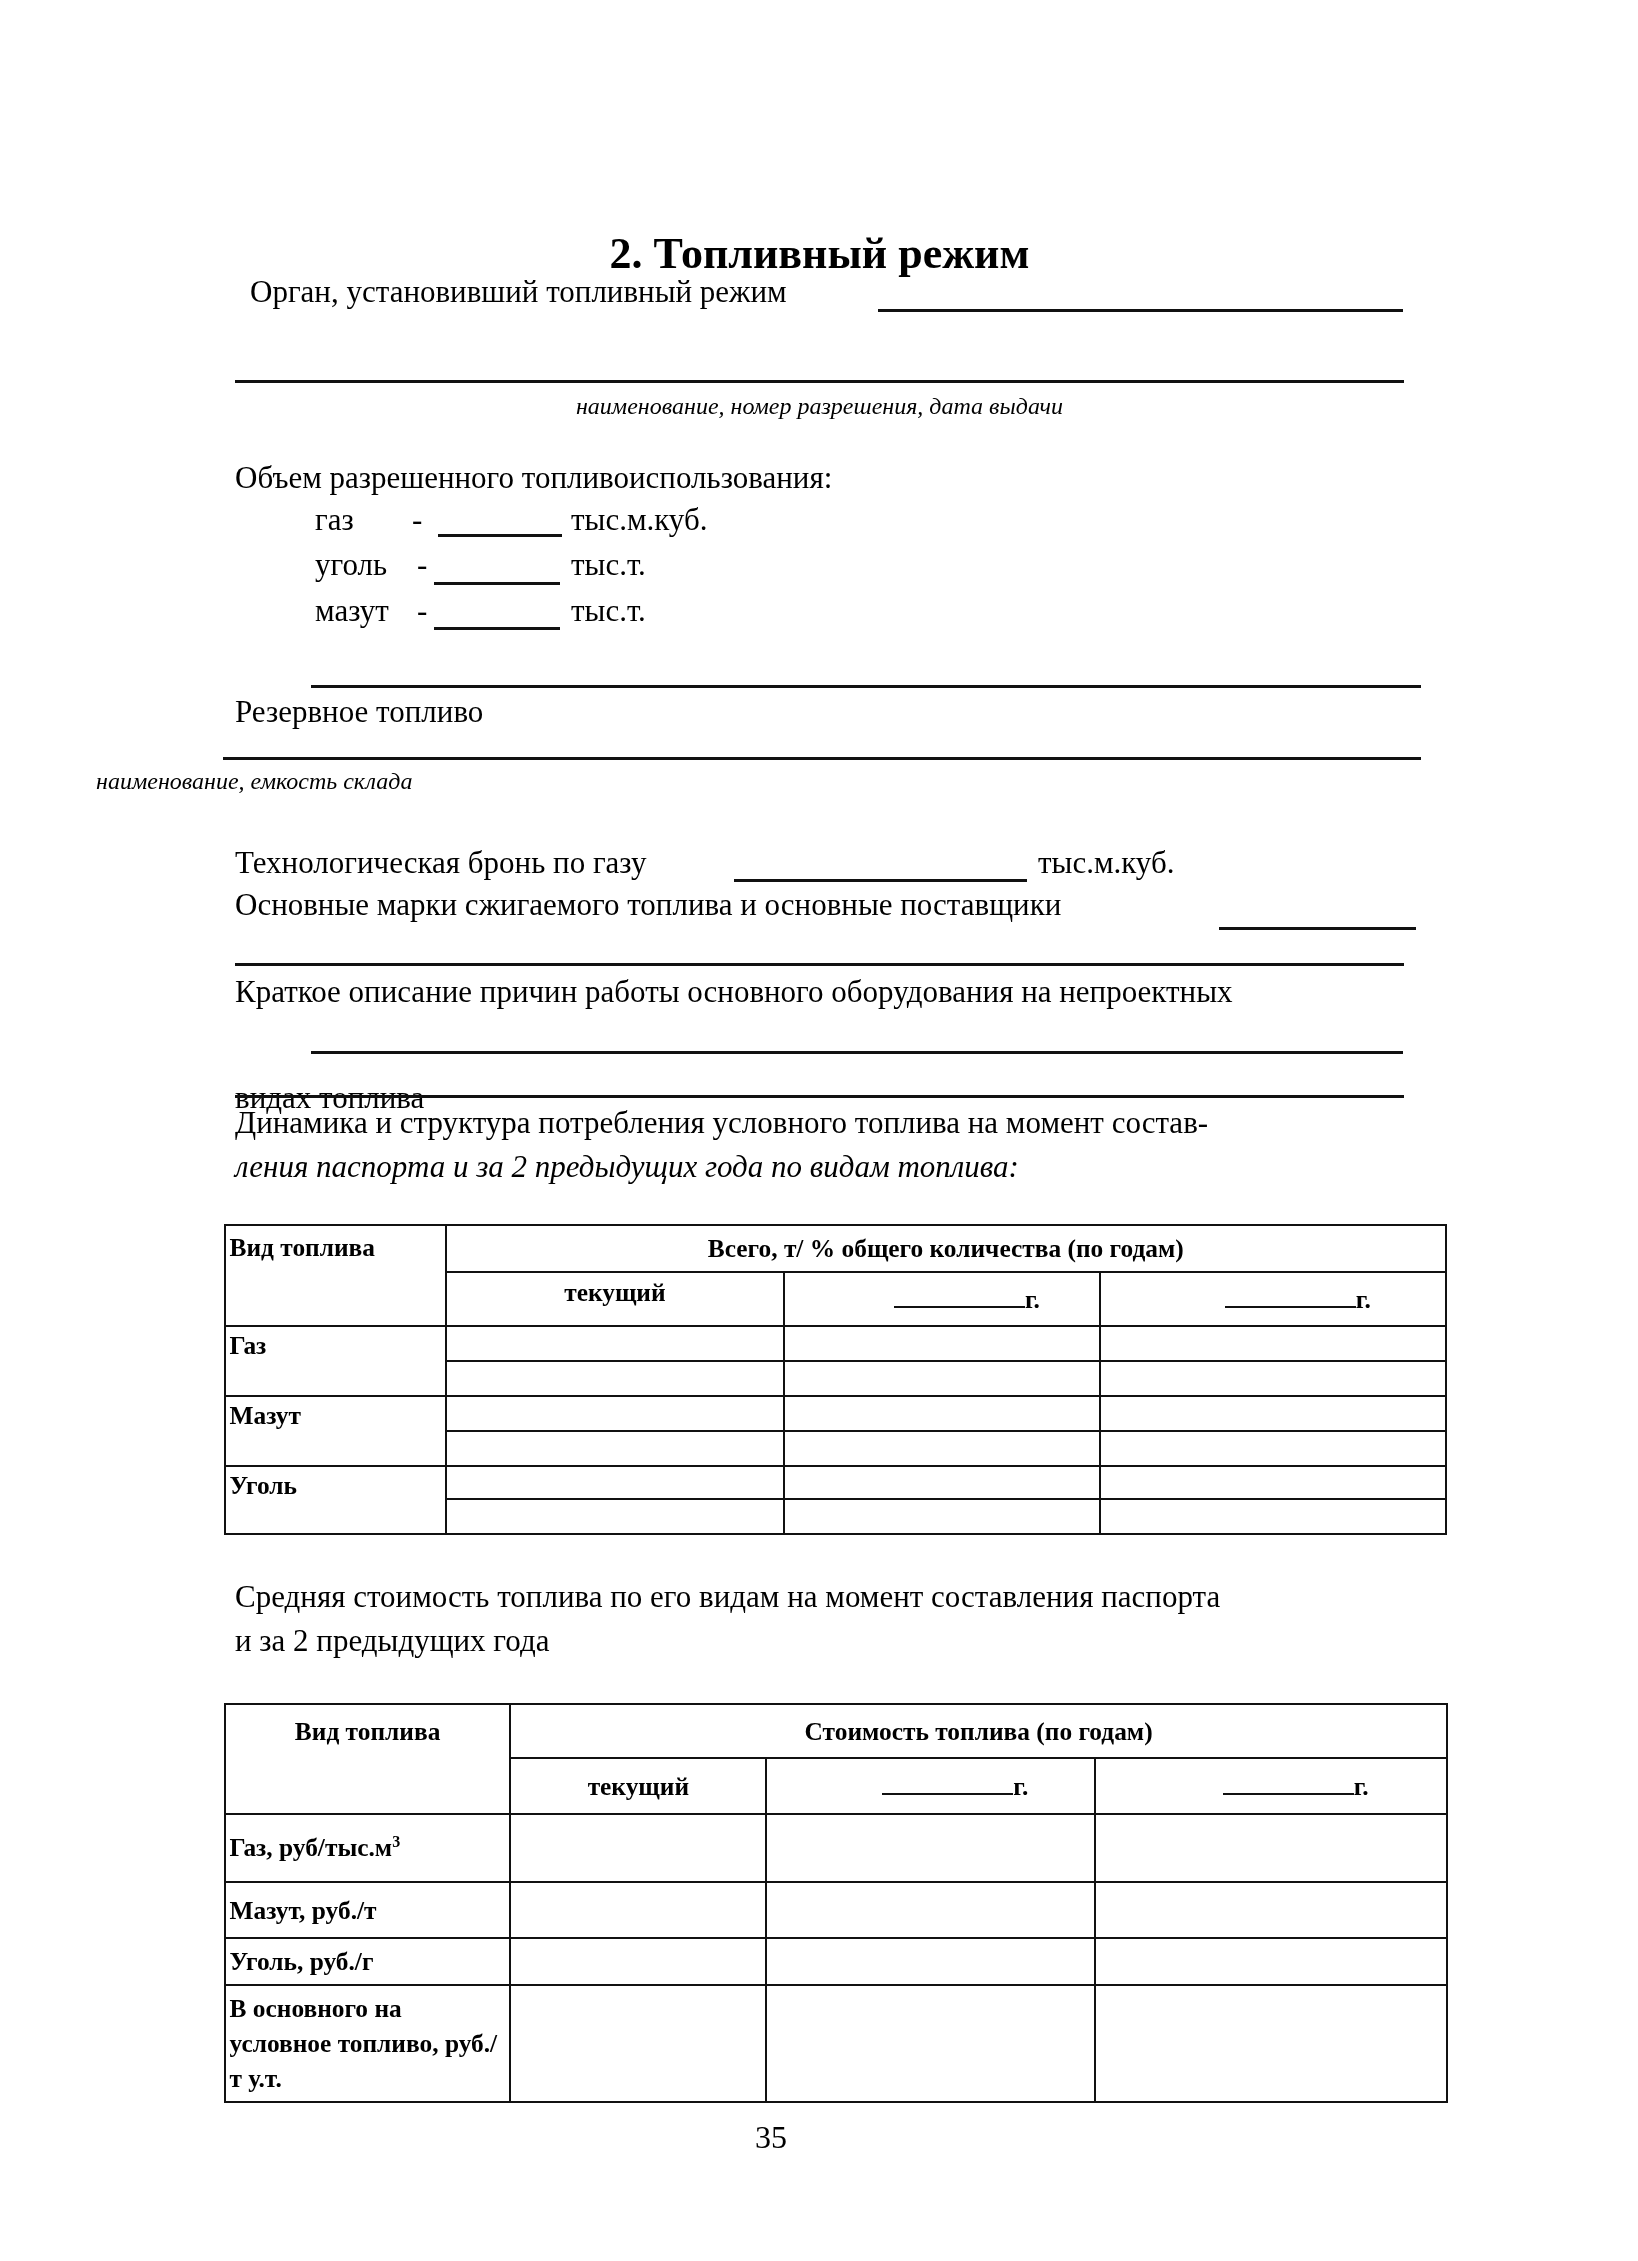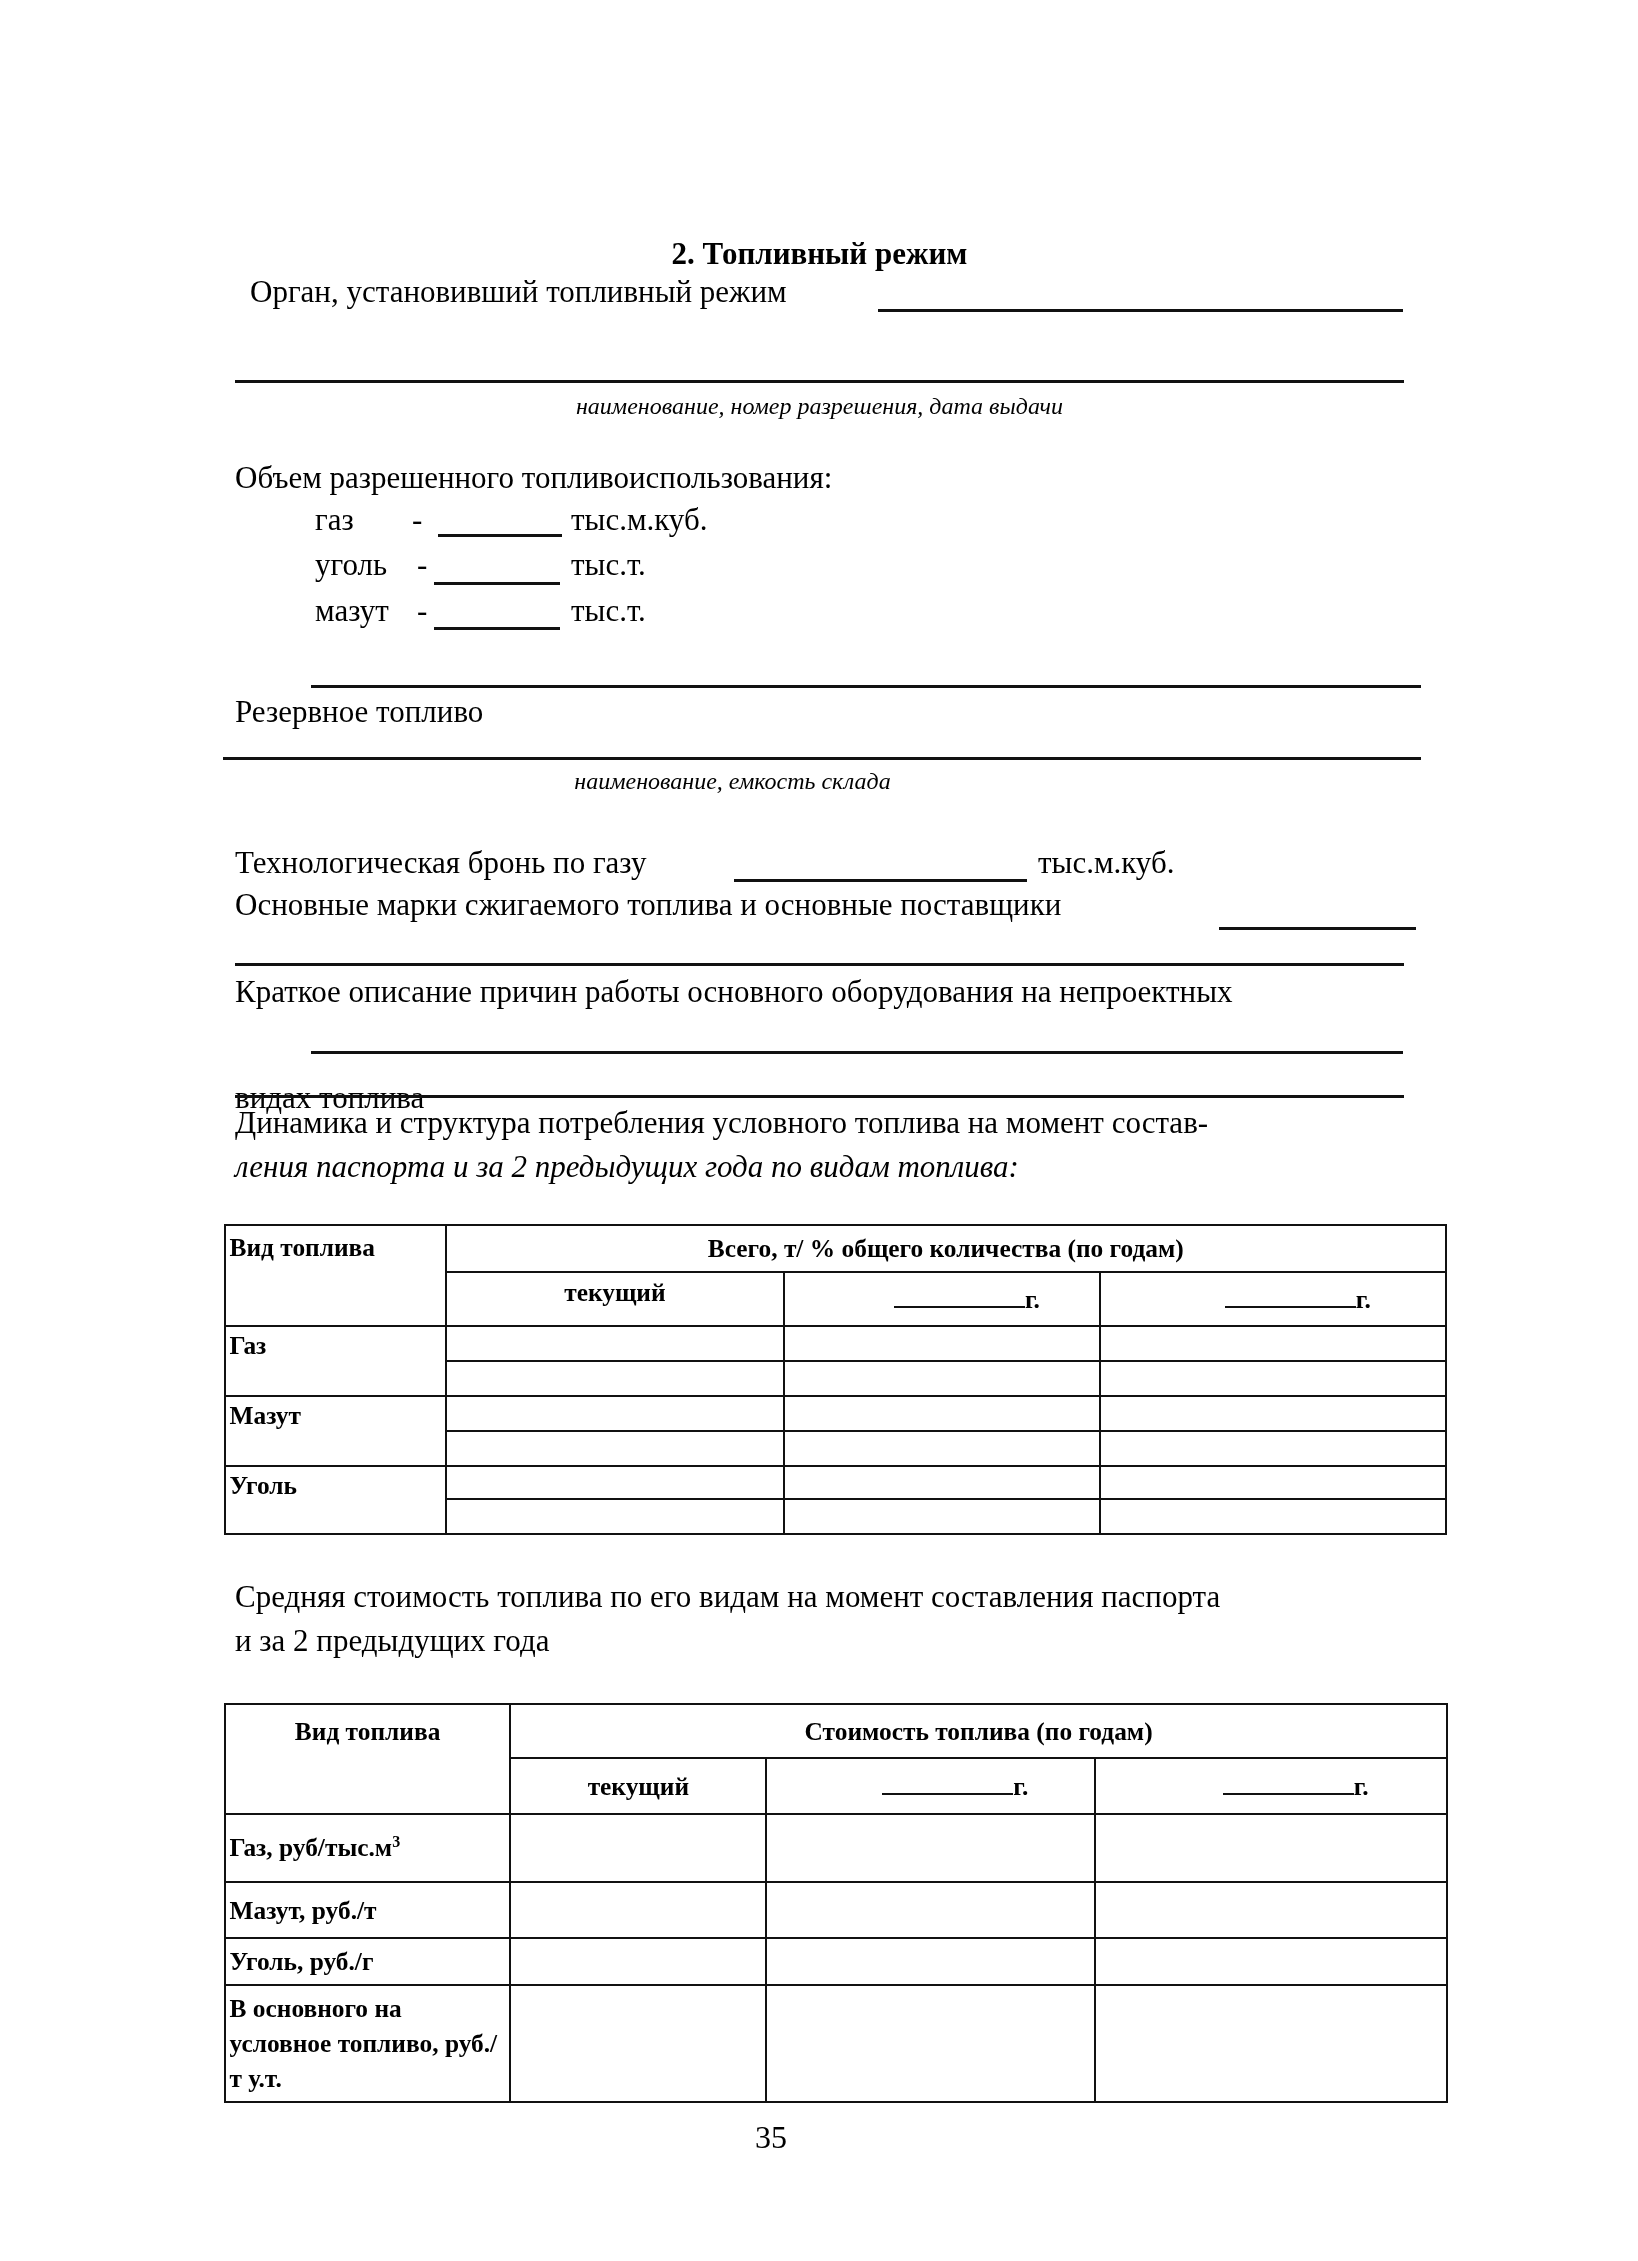--- a/index.html
+++ b/index.html
@@ -1,20 +1,20 @@
 <!DOCTYPE html>
 <html style="font-size:14px"><head>
 <meta charset="utf-8">
 <style>
   html, body { margin: 0; padding: 0; background: #ffffff; }
   body { width: 1639px; height: 2261px; position: relative; overflow: hidden;
          font-family: "Liberation Serif", "DejaVu Serif", serif; color: #000; }
   .abs { position: absolute; white-space: nowrap; }
   .txt { font-size: 31px; line-height: 35px; }
-  .title { font-size: 31px; font-weight: bold; line-height: 37px; }
+  .title { font-size: 44px; font-weight: bold; line-height: 37px; }
   .cap { font-size: 24px; font-style: italic; line-height: 28px; }
   .rule { position: absolute; height: 2.6px; background: #111; }
   table.form { position: absolute; border-collapse: collapse; font-family: "Liberation Serif", serif; }
   table.form td { border: 2.6px solid #111; padding: 0 3.5px; font-size: 25.4px; font-weight: bold; vertical-align: top; }
   table.form td.c { text-align: center; vertical-align: middle; }
   .yr { display:inline-block; border-bottom: 2.6px solid #111; width: 131px; height: 21px; vertical-align: baseline; }
   sup { font-size: 16px; }
   .pageno { font-size: 32px; }
 </style>
 </head>
@@ -40,21 +40,21 @@
 <div class="abs txt" style="left:571px; top:547px;">тыс.т.</div>
 
 <div class="abs txt" style="left:315px; top:593px;">мазут</div>
 <div class="abs txt" style="left:417px; top:593px;">-</div>
 <div class="rule" style="left:434px; top:627px; width:126px;"></div>
 <div class="abs txt" style="left:571px; top:593px;">тыс.т.</div>
 
 <div class="rule" style="left:311px; top:685px; width:1110px;"></div>
 <div class="abs txt" style="left:235px; top:694px;text-align:right;">Резервное топливо</div>
 <div class="rule" style="left:223px; top:757px; width:1198px;"></div>
-<div class="abs cap" style="left:0; width:1369px; text-align:center; top:767px; padding-left:96px; box-sizing:border-box;">наименование, емкость склада</div>
+<div class="abs cap" style="left:0; width:1369px; text-align:left; top:767px; padding-left:96px; box-sizing:border-box;">наименование, емкость склада</div>
 
 <div class="abs txt" style="left:235px; top:845px;">Технологическая бронь по газу</div>
 <div class="rule" style="left:734px; top:879px; width:293px;"></div>
 <div class="abs txt" style="left:1038px; top:845px;">тыс.м.куб.</div>
 
 <div class="abs txt" style="left:235px; top:887px;">Основные марки сжигаемого топлива и основные поставщики</div>
 <div class="rule" style="left:1219px; top:927px; width:197px;"></div>
 <div class="rule" style="left:235px; top:963px; width:1169px;"></div>
 
 <div class="abs txt" style="left:235px; top:974px;">Краткое описание причин работы основного оборудования на непроектных</div>

